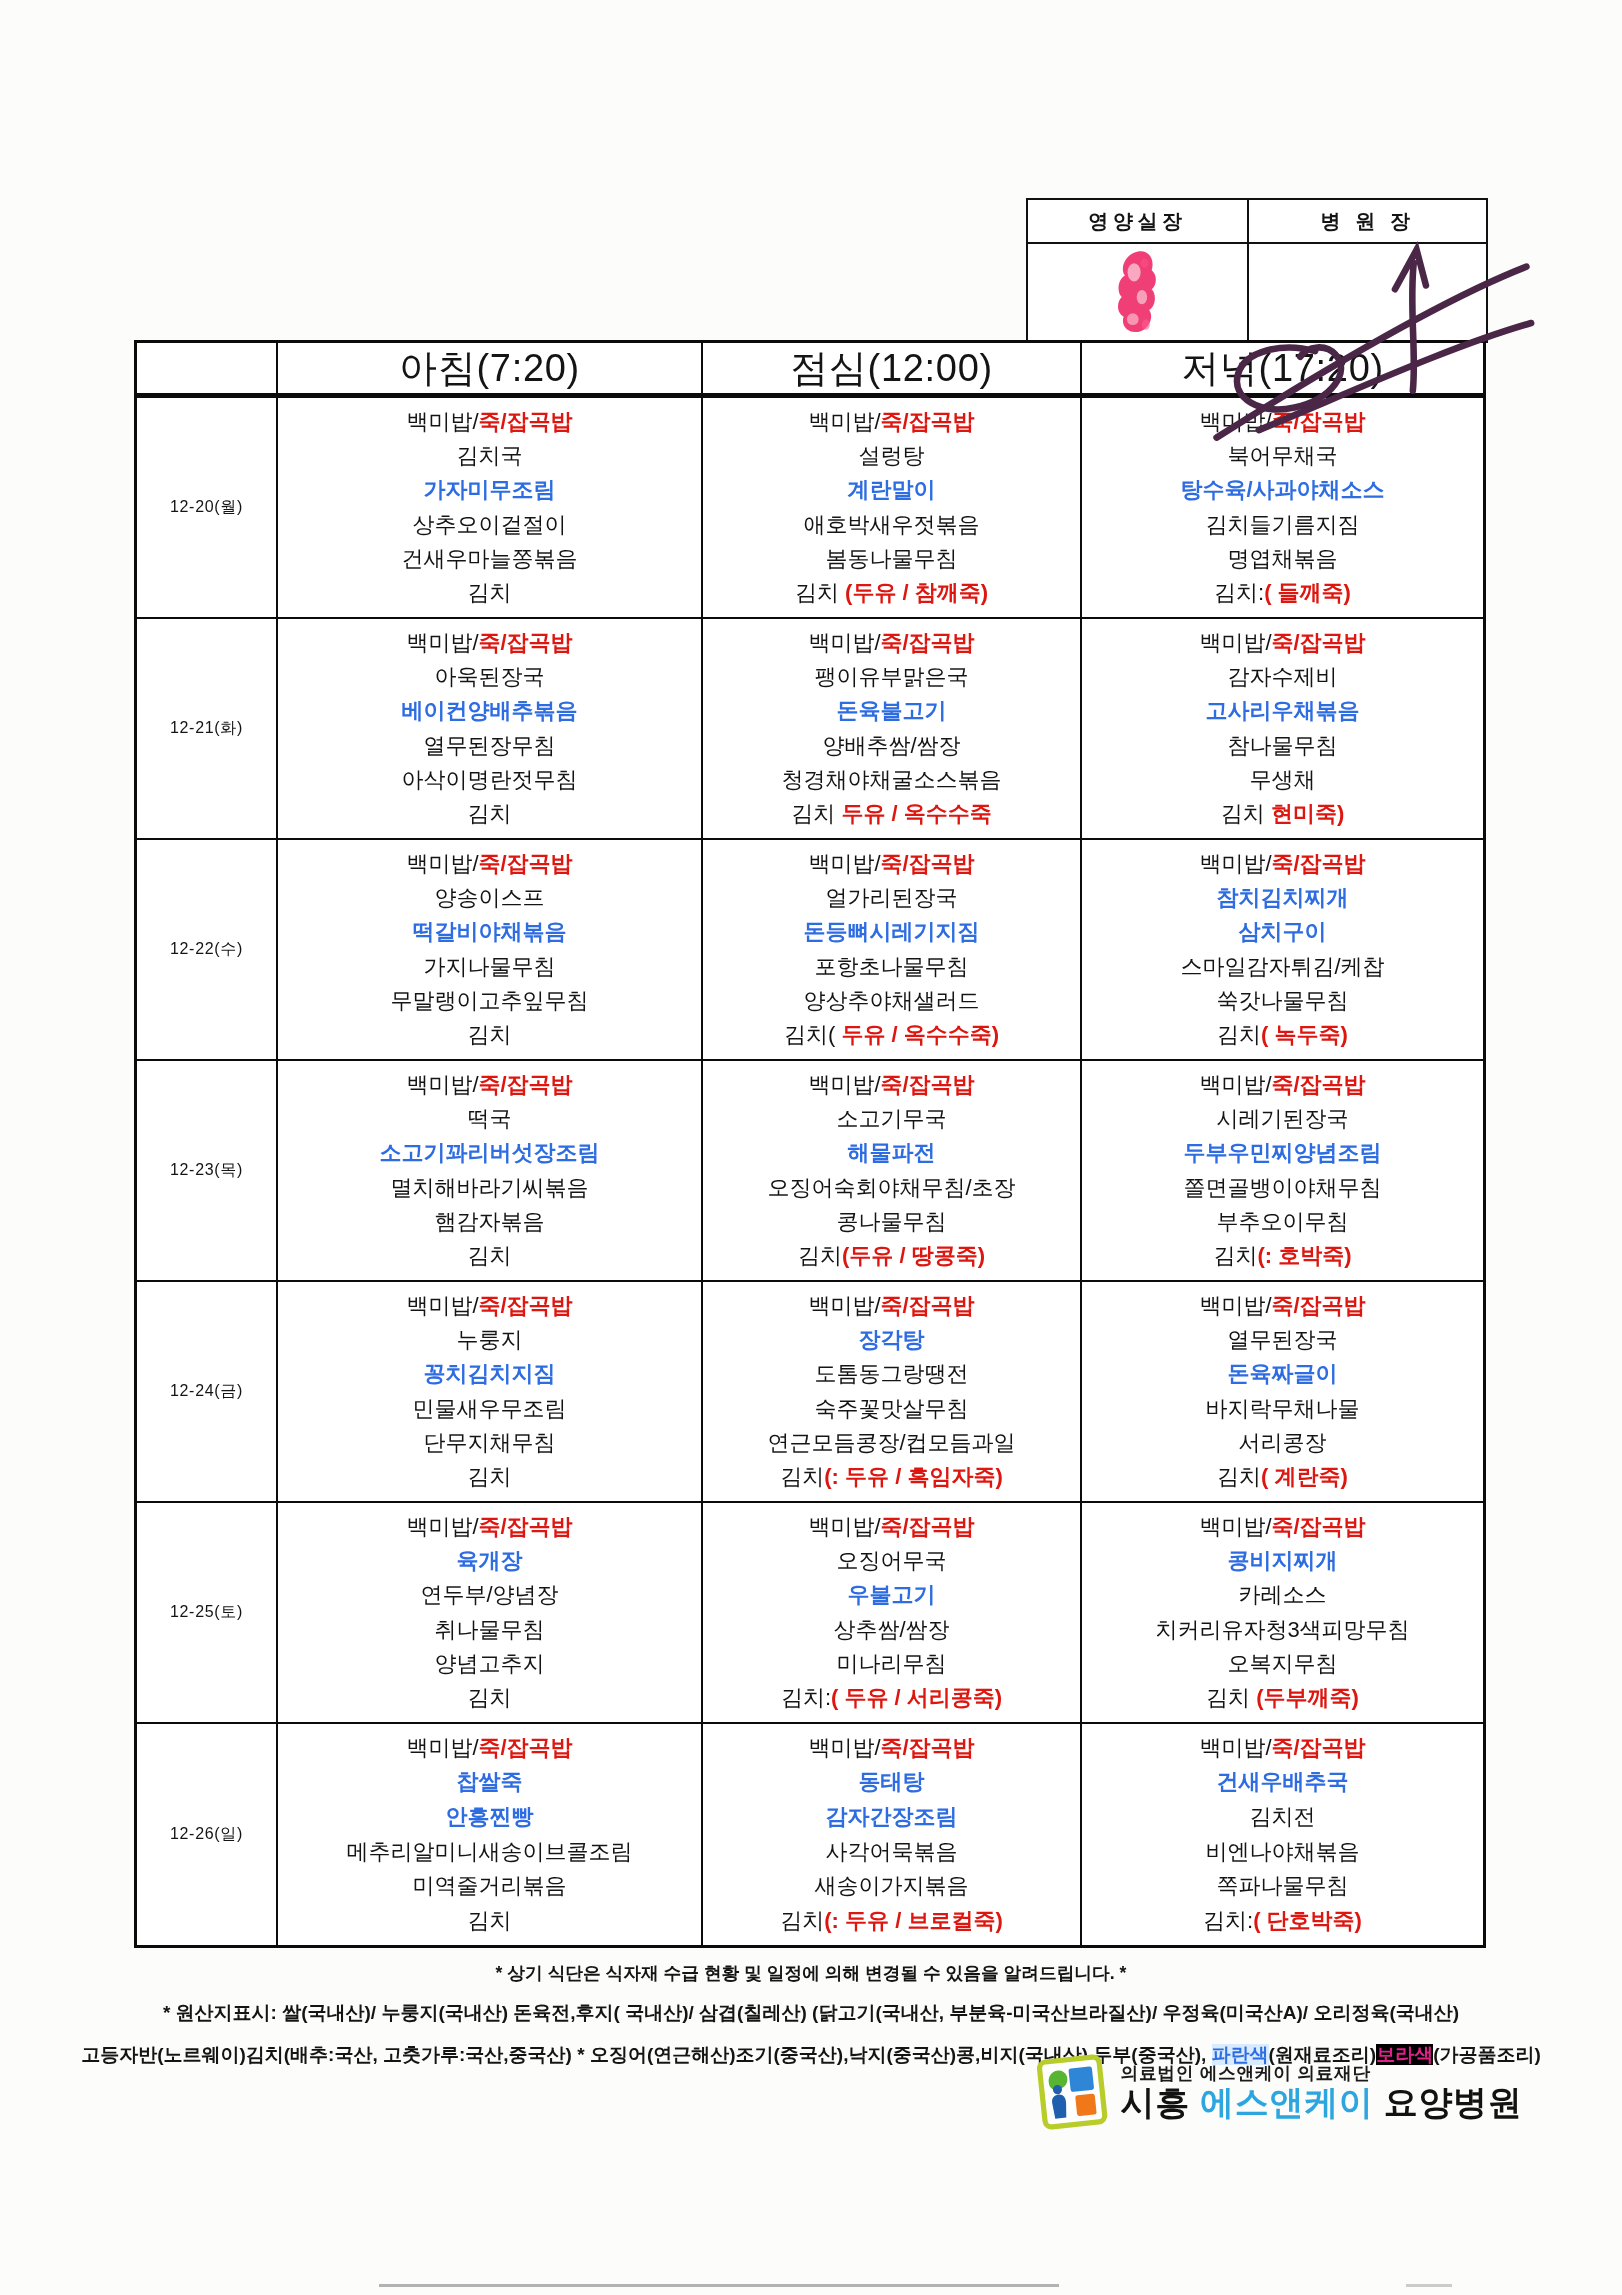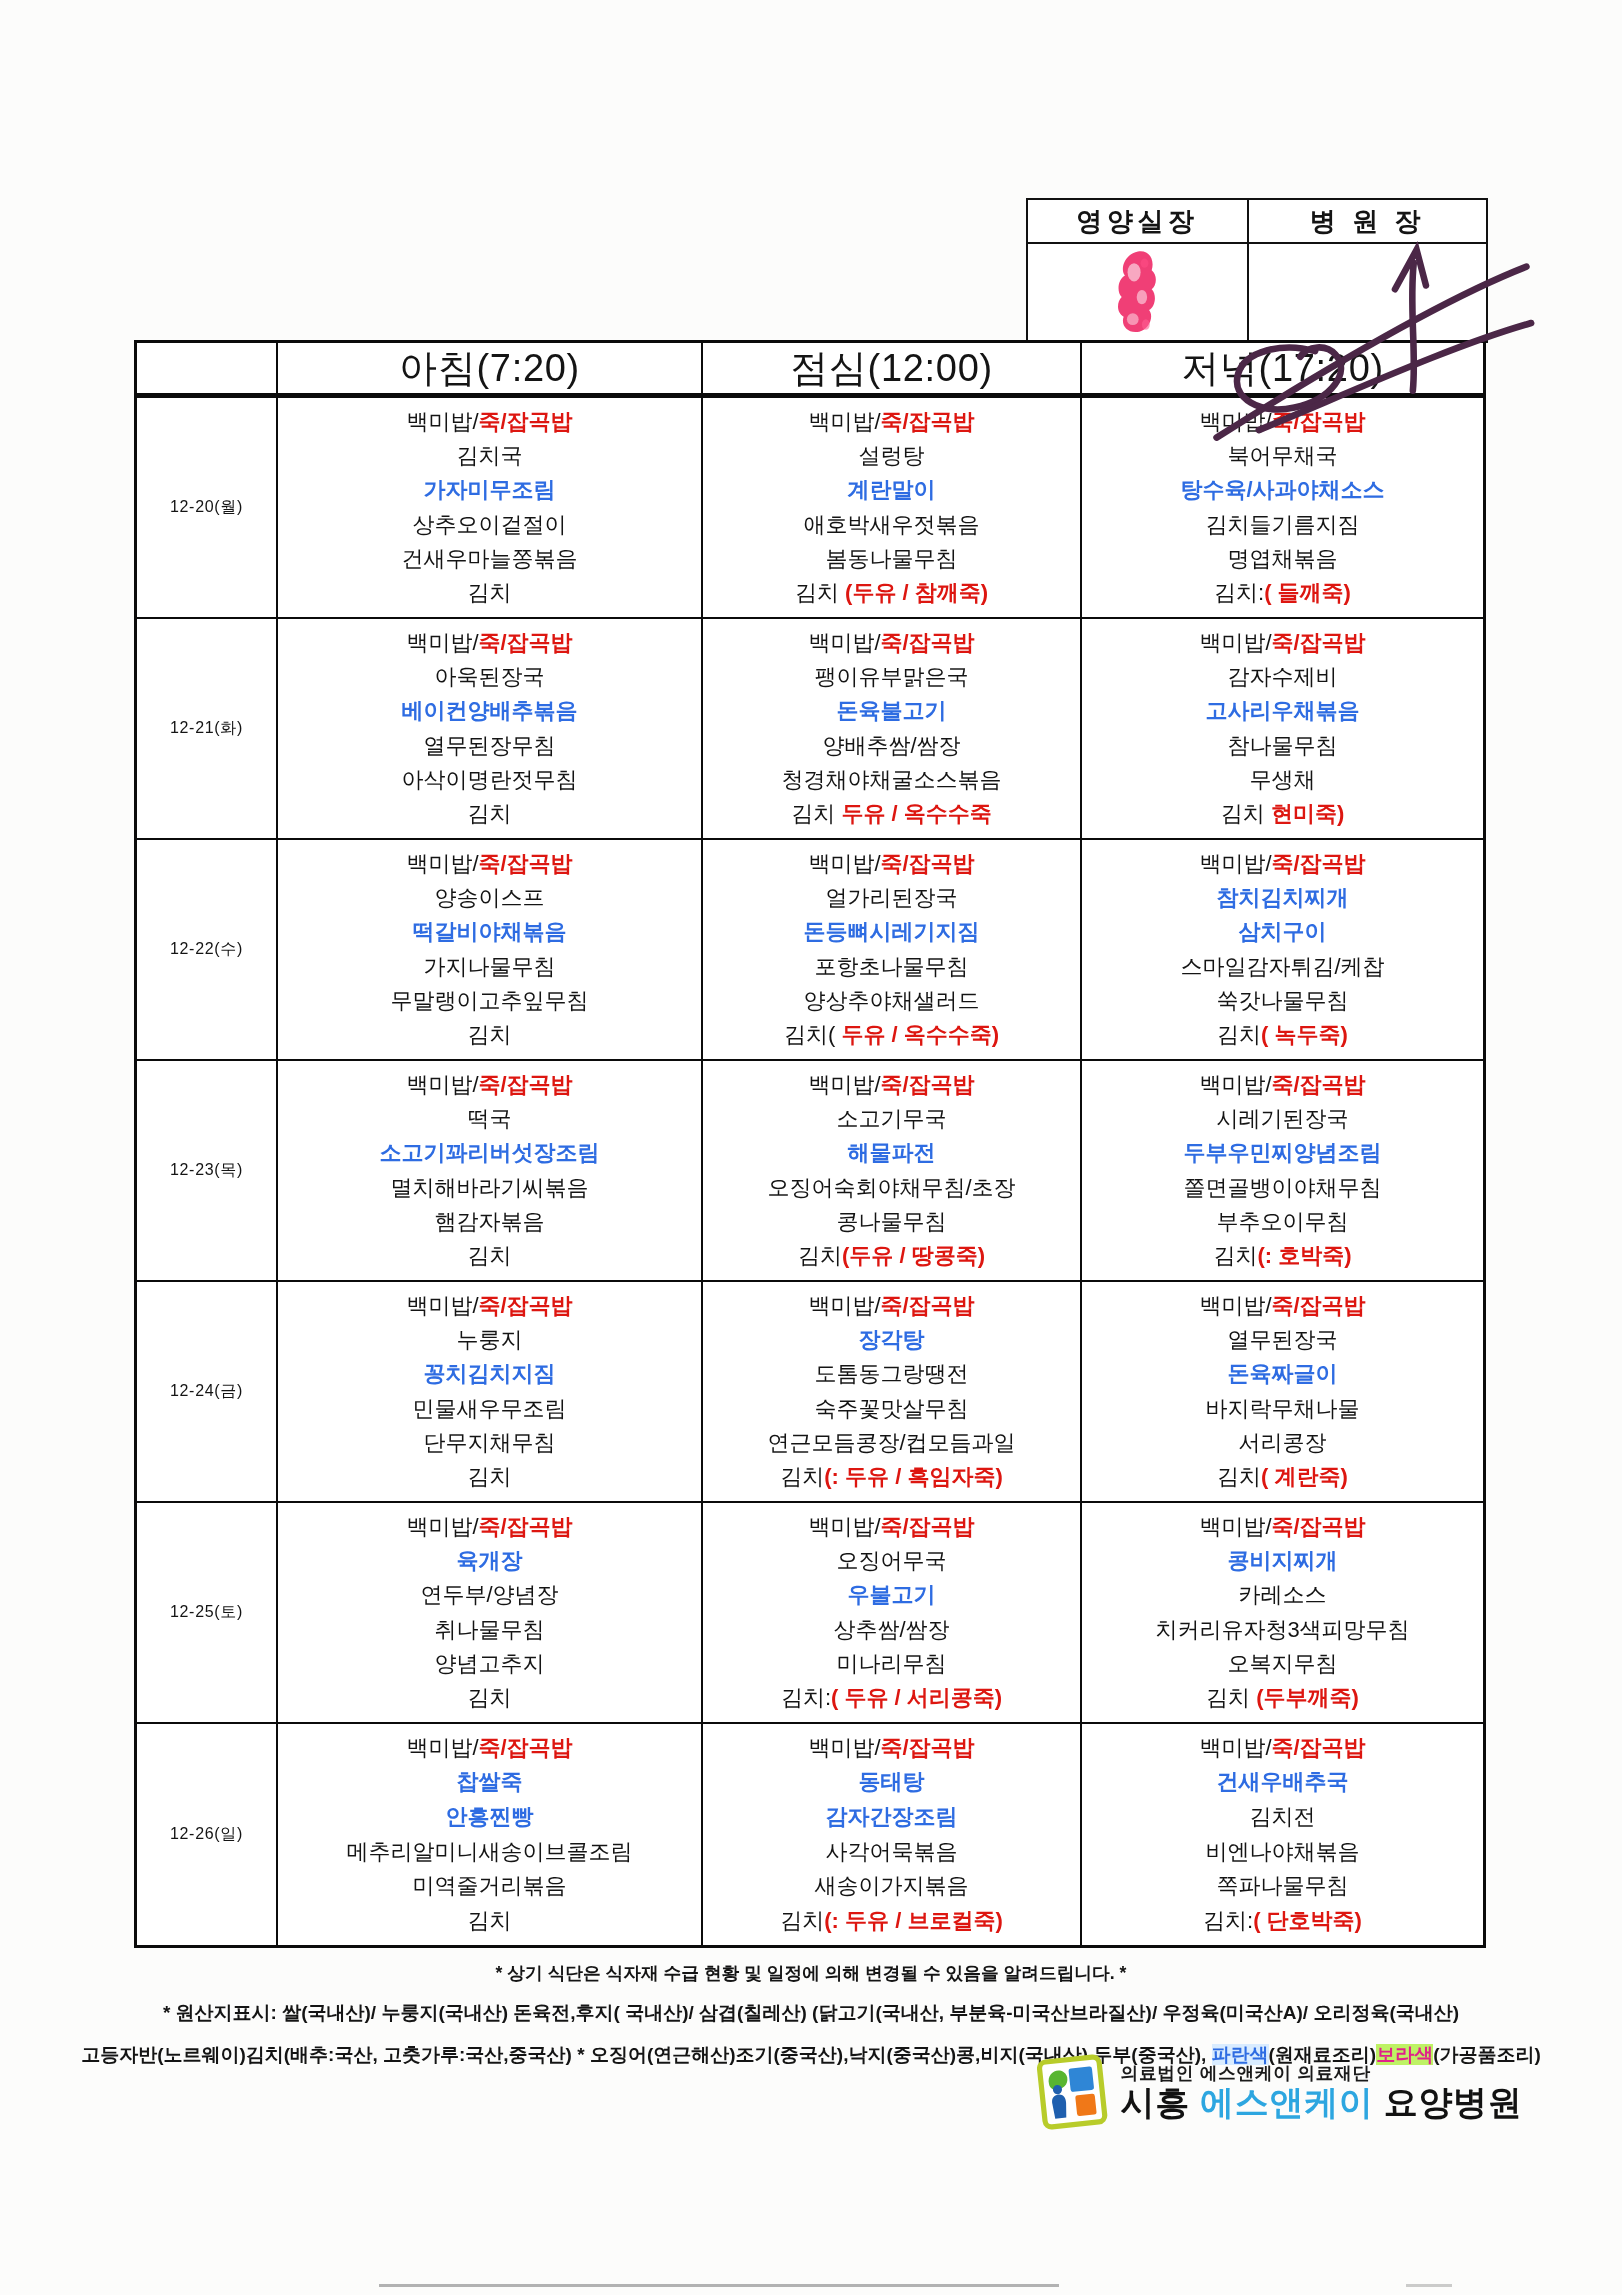--- a/index.html
+++ b/index.html
@@ -12,21 +12,21 @@
     position:absolute;top:131px;left:0;width:100%;text-align:center;
     font-size:44px;font-weight:bold;letter-spacing:0.7px;color:#0c0c0c;white-space:nowrap;
   }
   
   .approval{
     position:absolute;top:198px;left:1026px;width:462px;height:145px;
     border:2.6px solid #111;box-sizing:border-box;display:grid;
     grid-template-columns:221px 1fr;grid-template-rows:44px 1fr;background:#fff;
   }
   .ap-cell{display:flex;align-items:center;justify-content:center;box-sizing:border-box;}
-  .ap-h{font-size:26px;font-weight:bold;letter-spacing:4.6px;border-bottom:2px solid #111;}
+  .ap-h{font-size:20px;font-weight:bold;letter-spacing:4.6px;border-bottom:2px solid #111;}
   .ap-h1{border-right:2px solid #111;}
   .ap-b1{border-right:2px solid #111;position:relative;}
   .sig-svg{position:absolute;top:31px;left:167px;width:353px;height:216px;z-index:6;pointer-events:none;}
   
   .menu-table{
     position:absolute;top:340px;left:134px;width:1352px;box-sizing:border-box;
     border:3.3px solid #0b0b0b;display:grid;background:#fff;
     grid-template-columns:141px 425px 379px 1fr;
     grid-template-rows:55px repeat(7,221px);
   }
@@ -42,21 +42,21 @@
   .menu-line{font-size:22px;line-height:1.1;white-space:nowrap;text-align:center;}
   .c-k{color:#141414;}
   .c-r{color:#dd1610;font-weight:bold;}
   .c-b{color:#2e6ce2;font-weight:bold;margin-top:47px;}
   
   .note{position:absolute;left:0;width:100%;text-align:center;white-space:nowrap;}
   .note1{top:1961px;font-size:17.7px;font-weight:bold;}
   .note2{top:2000px;font-size:19px;font-weight:bold;}
   .note3{top:2042px;font-size:19px;font-weight:bold;}
   .hl-blue{color:#2e6ce2;background:#d9ecff;font-weight:bold;}
-  .hl-mag{color:#e0218a;background:#bef264;font-weight:bold;}
+  .hl-mag{color:#e0218a;background:#000000;font-weight:bold;}
   
   .logo{position:absolute;top:2054px;left:1037px;display:flex;align-items:center;gap:10.5px;}
   .logo-text{display:flex;flex-direction:column;line-height:1.15;}
   .logo-top{font-size:17.7px;font-weight:bold;color:#1a1a1a;letter-spacing:0.7px;}
   .logo-main{font-size:34px;font-weight:bold;color:#121212;letter-spacing:0.7px;}
   .logo-brand{color:#2da6e0;margin-top:44px;}
   .scan-mark{position:absolute;left:379px;top:2284px;width:680px;height:3.3px;background:#8a8a8a;opacity:.65;}
   .scan-mark2{position:absolute;left:1406px;top:2284px;width:46px;height:3.3px;background:#9a9a9a;opacity:.5;}
 </style>
 </head>

